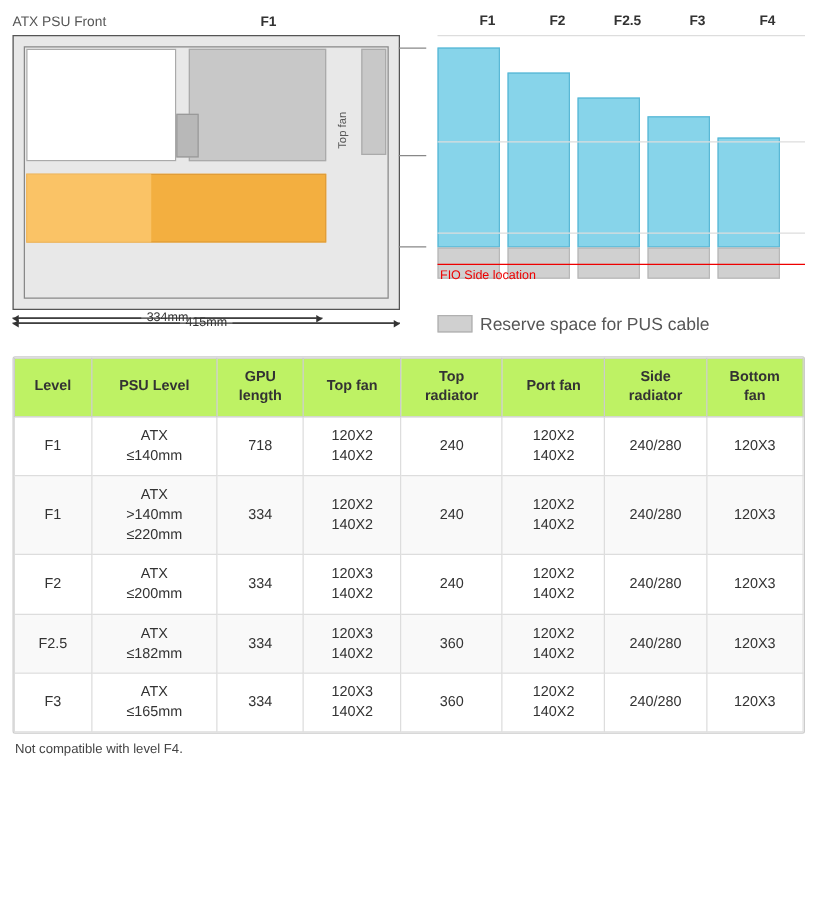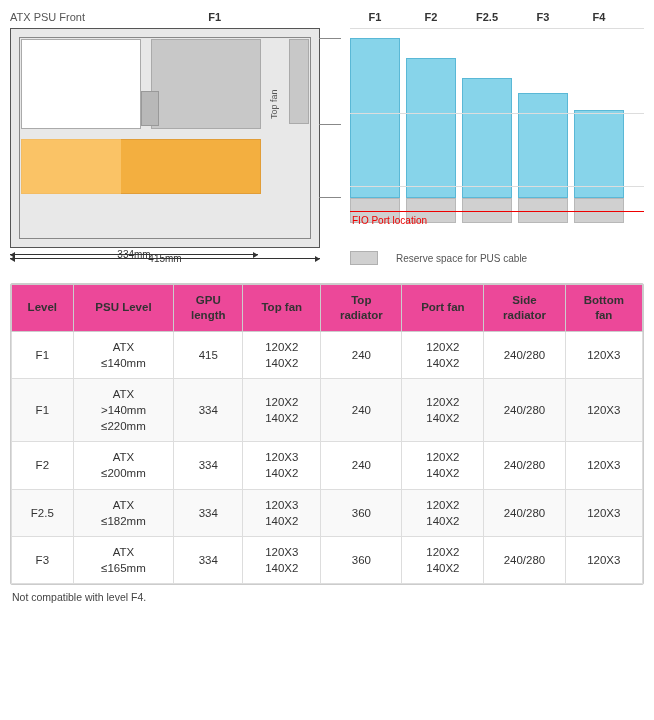--- a/index.html
+++ b/index.html
@@ -82,23 +82,23 @@
     
     .diagram-right {
       flex: 1;
       position: relative;
     }
 
     
     .legend {
       display: flex;
       align-items: center;
-      gap: 18px;
+      gap: 6px;
       margin-top: 6px;
-      font-size: 10px;
+      font-size: 14px;
       color: #555;
     }
     .legend-box {
       width: 28px;
       height: 14px;
       background: #d0d0d0;
       border: 1px solid #b0b0b0;
     }
 
     
@@ -109,21 +109,21 @@
       margin-top: 60px;
     }
 
     table {
       width: 100%;
       border-collapse: collapse;
       font-size: 11.5px;
     }
 
     thead tr {
-      background: #ec4899;
+      background: #bef264;
     }
 
     thead th {
       border: 1px solid #ccc;
       padding: 8px 6px;
       text-align: center;
       font-weight: bold;
       font-size: 11.5px;
       vertical-align: middle;
       line-height: 1.3;
@@ -154,20 +154,21 @@
 
     
     .diagram-wrapper {
       position: relative;
     }
 
     .top-labels-row {
       display: flex;
       align-items: center;
       margin-bottom: 4px;
+      gap: 15px;
     }
 
     .top-labels-left {
       width: 330px;
       flex-shrink: 0;
     }
 
     .top-labels-right {
       display: flex;
       gap: 6px;
@@ -249,21 +250,21 @@
         </div>
       </div>
     </div>
 
     <div class="diagram-right" style="position:relative;">
 
       <div style="position:absolute; top:0; left:0; right:0; height:1px; background:#ddd;"></div>
       <div style="position:absolute; top:85px; left:0; right:0; height:1px; background:#ddd;"></div>
       <div style="position:absolute; top:158px; left:0; right:0; height:1px; background:#ddd;"></div>
       <div style="position:absolute; top:183px; left:0; right:0; height:1px; background:#e00;"></div>
-      <div style="position:absolute; top:187px; left:2px; font-size:10px; color:#e00; white-space:nowrap;">FIO Port location</div>
+      <div style="position:absolute; top:187px; left:2px; font-size:10px; color:#e00; white-space:nowrap;">FIO Side location</div>
 
       <div style="display:flex; gap:6px; align-items:flex-end; height:195px; padding-top:0;">
 
         <div style="display:flex; flex-direction:column; align-items:center; justify-content:flex-end; height:195px;">
           <div style="width:50px; height:160px; background:#87d4ea; border:1px solid #5ab8d6;"></div>
           <div style="width:50px; height:25px; background:#d0d0d0; border:1px solid #b8b8b8;"></div>
         </div>
 
         <div style="display:flex; flex-direction:column; align-items:center; justify-content:flex-end; height:195px;">
           <div style="width:50px; height:140px; background:#87d4ea; border:1px solid #5ab8d6;"></div>
@@ -307,21 +308,21 @@
         <th>Top<br>radiator</th>
         <th>Port fan</th>
         <th>Side<br>radiator</th>
         <th>Bottom<br>fan</th>
       </tr>
     </thead>
     <tbody id="table-body">
     <tr>
           <td>F1</td>
           <td>ATX<br>≤140mm</td>
-          <td>415</td>
+          <td>718</td>
           <td>120X2<br>140X2</td>
           <td>240</td>
           <td>120X2<br>140X2</td>
           <td>240/280</td>
           <td>120X3</td>
         </tr>
         <tr>
           <td>F1</td>
           <td>ATX<br>&gt;140mm<br>≤220mm</td>
           <td>334</td>

